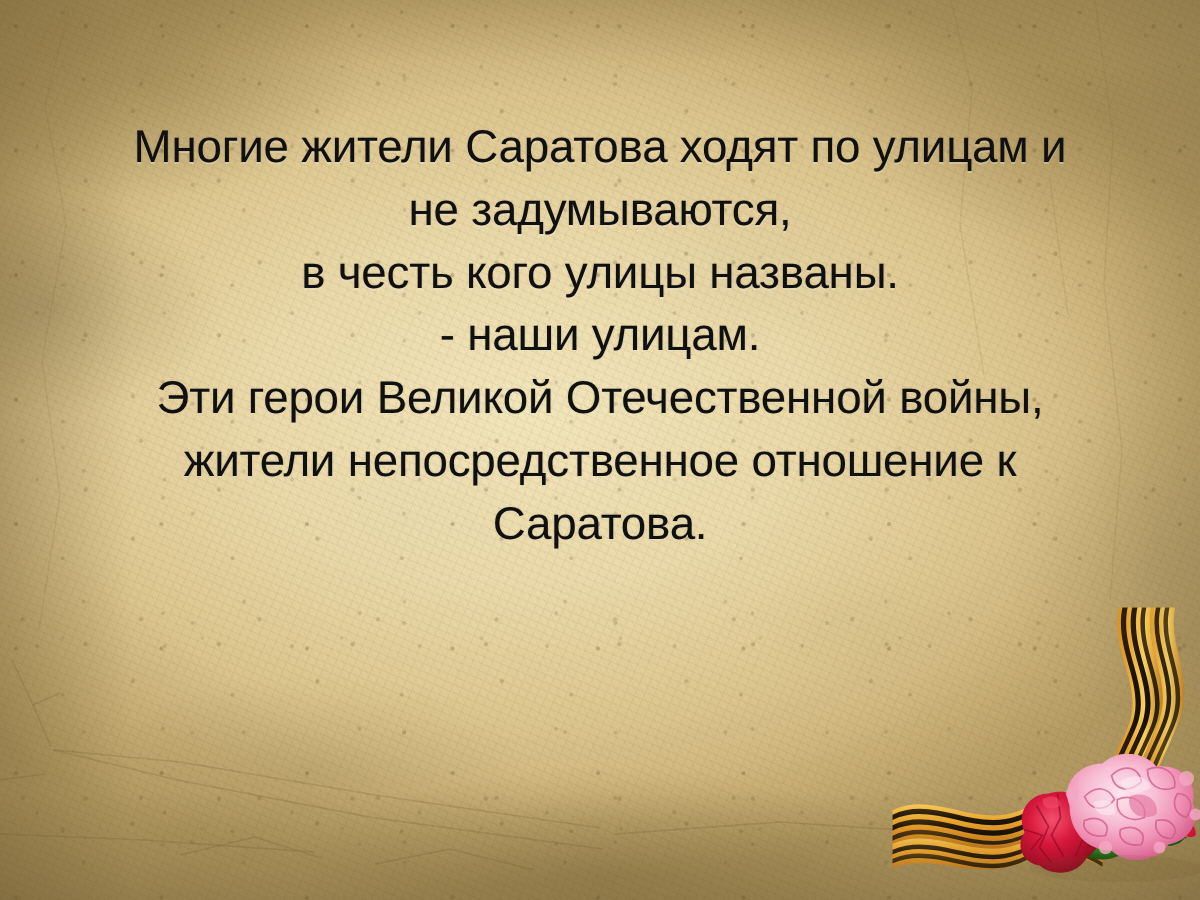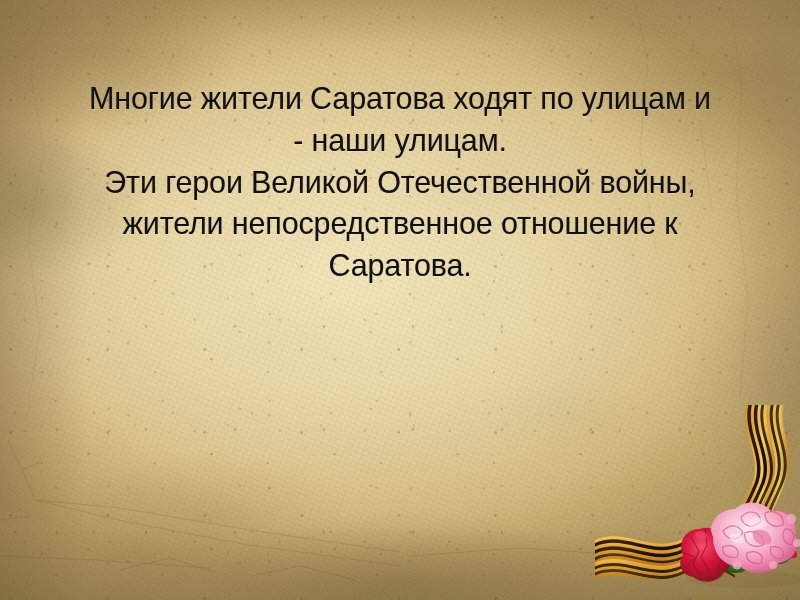--- a/index.html
+++ b/index.html
@@ -164,20 +164,22 @@
         <path d="M730 0 L742 90 L736 190 L748 300 L740 400"></path>
         <path d="M700 120 L712 210"></path>
       </g>
     </svg>
   </div>
 
   <div class="bg-layer" id="bg-vignette"></div>
 
   <div id="text-block">
     <span class="line">Многие жители Саратова ходят по улицам и</span>
+    <span class="line">не задумываются,</span>
+    <span class="line">в честь кого улицы названы.</span>
     <span class="line">- наши улицам.</span>
     <span class="line">Эти герои Великой Отечественной войны,</span>
     <span class="line">жители непосредственное отношение к</span>
     <span class="line">Саратова.</span>
   </div>
 
   <div id="decoration">
     <svg viewBox="0 0 205 195" aria-hidden="true">
       <defs>
         <linearGradient id="gOrange" x1="0" y1="0" x2="0" y2="1">

